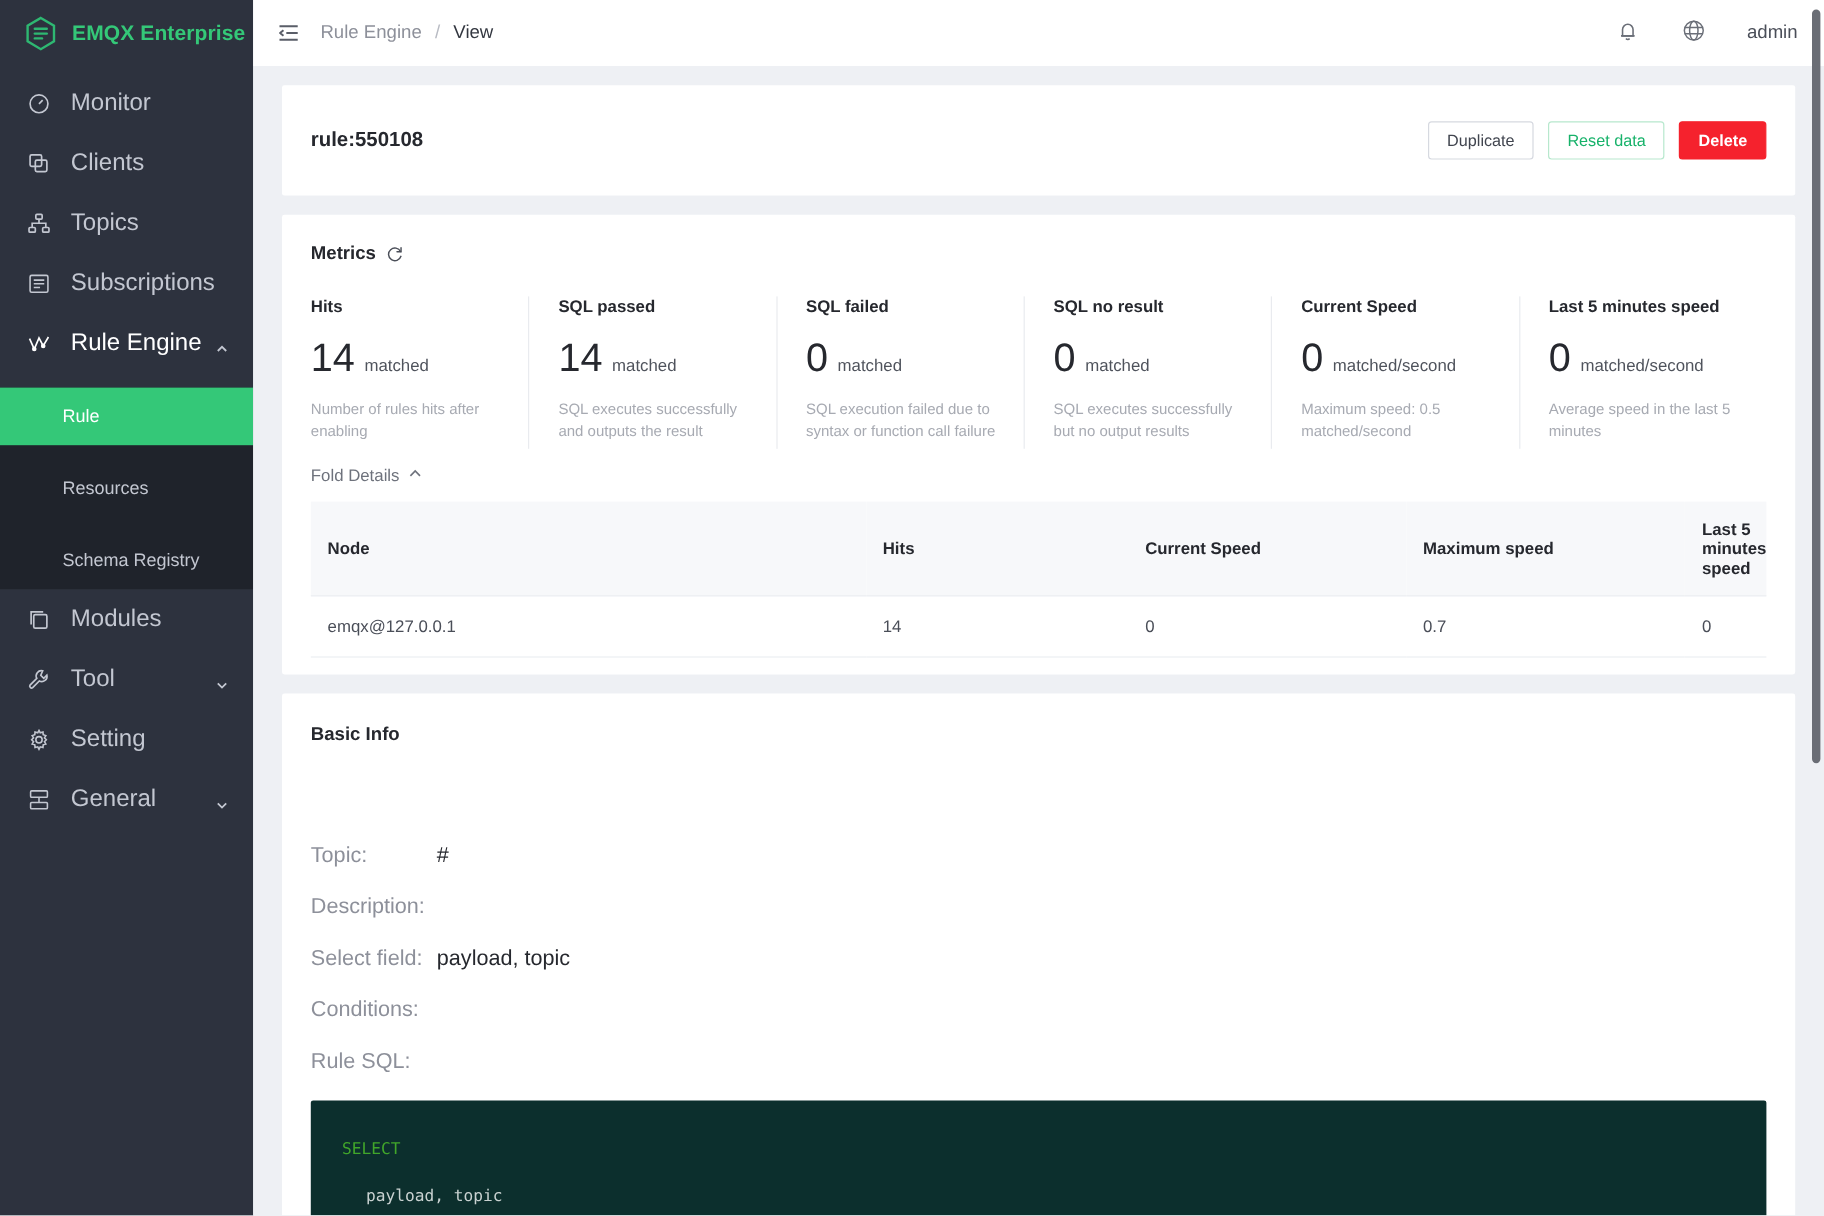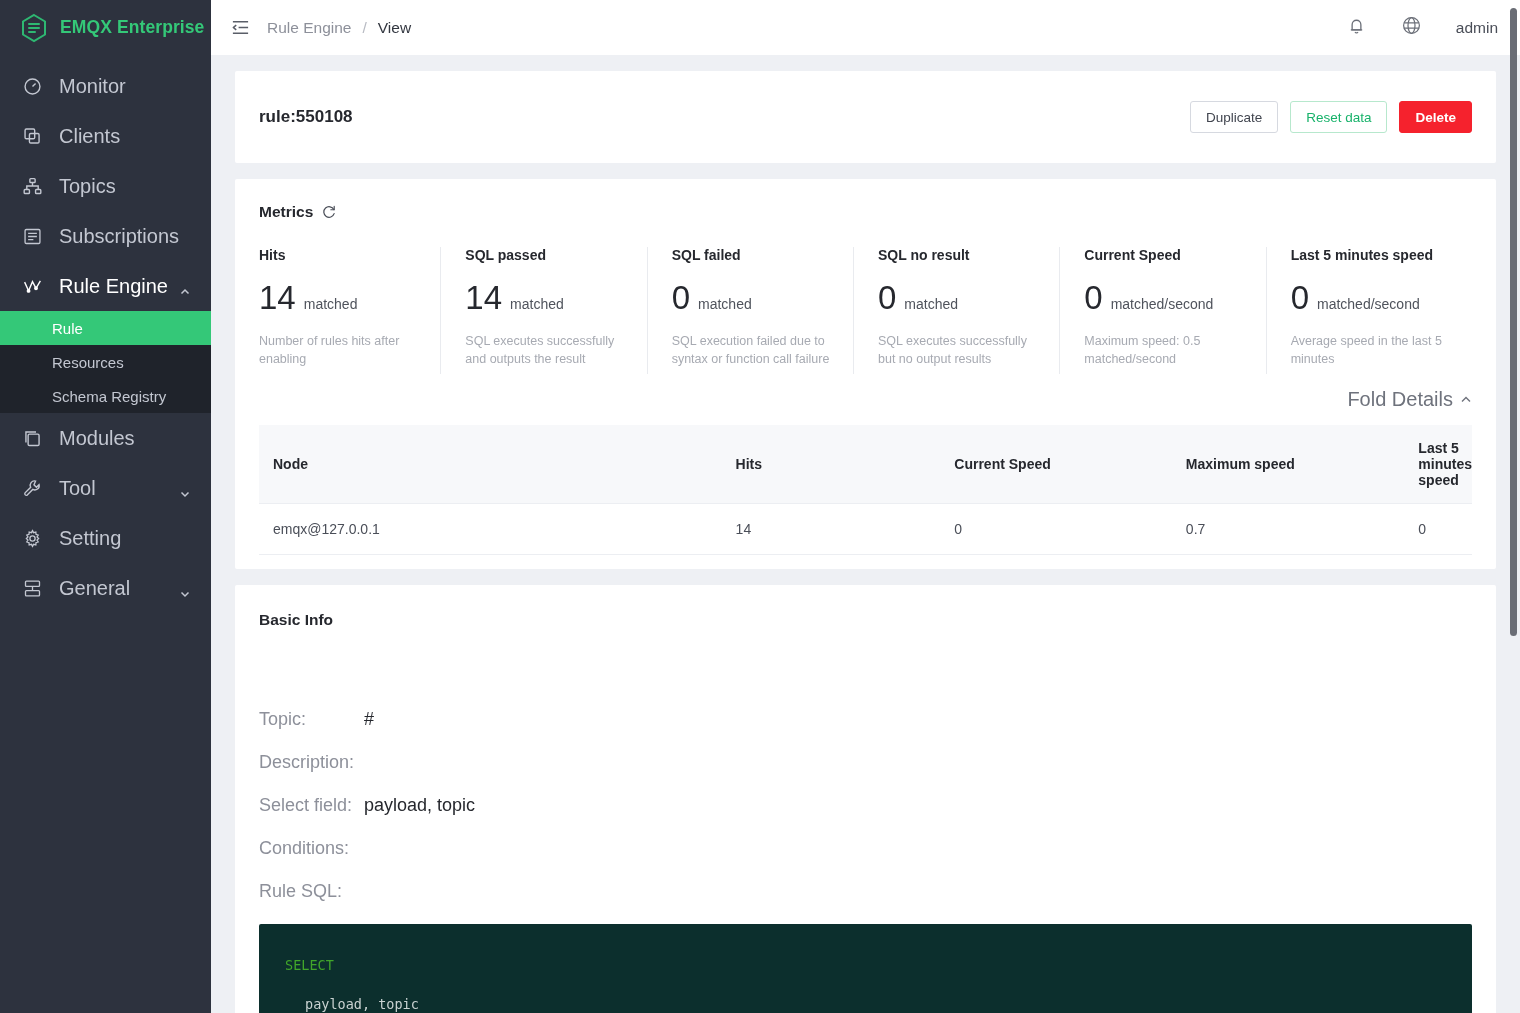--- a/index.html
+++ b/index.html
@@ -37,23 +37,23 @@
   .nav-item .ic { width: 21px; height: 21px; flex: 0 0 21px; display: block; }
   .nav-item .ic svg { display: block; }
   .nav-item.expanded { color: #ffffff; }
   .nav-chevron {
     position: absolute; right: 20px; top: 50%;
     transform: translateY(-50%);
     width: 12px; height: 12px;
   }
   .submenu { background: #1f232b; }
   .sub-item {
-    height: 34px; display: flex; align-items: center;
+    height: 48px; display: flex; align-items: center;
     padding-left: 52px;
-    color: #c3c7d1; font-size: 15px; cursor: pointer;
+    color: #c3c7d1; font-size: 15px; cursor: pointer; margin-top: 12px;
   }
   .sub-item.active { background: #34c878; color: #ffffff; }
 
   
   .main {
     flex: 1; height: 1013px;
     display: flex; flex-direction: column;
     background: #eef0f4; overflow: hidden;
     position: relative;
   }
@@ -125,23 +125,23 @@
   .m-label {
     font-size: 14px; font-weight: bold; color: #26282e;
     margin-bottom: 18px; white-space: nowrap;
   }
   .m-value { display: flex; align-items: baseline; gap: 8px; margin-bottom: 18px; }
   .m-num { font-size: 33px; color: #26282e; line-height: 1; }
   .m-unit { font-size: 14px; color: #4f535c; }
   .m-desc { font-size: 12.5px; color: #a7aab2; line-height: 1.45; }
 
   .fold {
-    display: flex; align-items: center; justify-content: flex-end;
+    display: flex; align-items: center; justify-content: flex-start;
     gap: 7px; padding: 14px 0 14px 0;
-    font-size: 20px; color: #6e727c; cursor: pointer;
+    font-size: 14px; color: #6e727c; cursor: pointer;
   }
 
   table.nodes { width: 100%; border-collapse: collapse; }
   table.nodes th {
     background: #f7f8fa; text-align: left;
     font-size: 14px; font-weight: bold; color: #26282e;
     padding: 15px 0 15px 14px; border-bottom: 1px solid #eceef2;
   }
   table.nodes td {
     font-size: 14px; color: #4a4e58;

